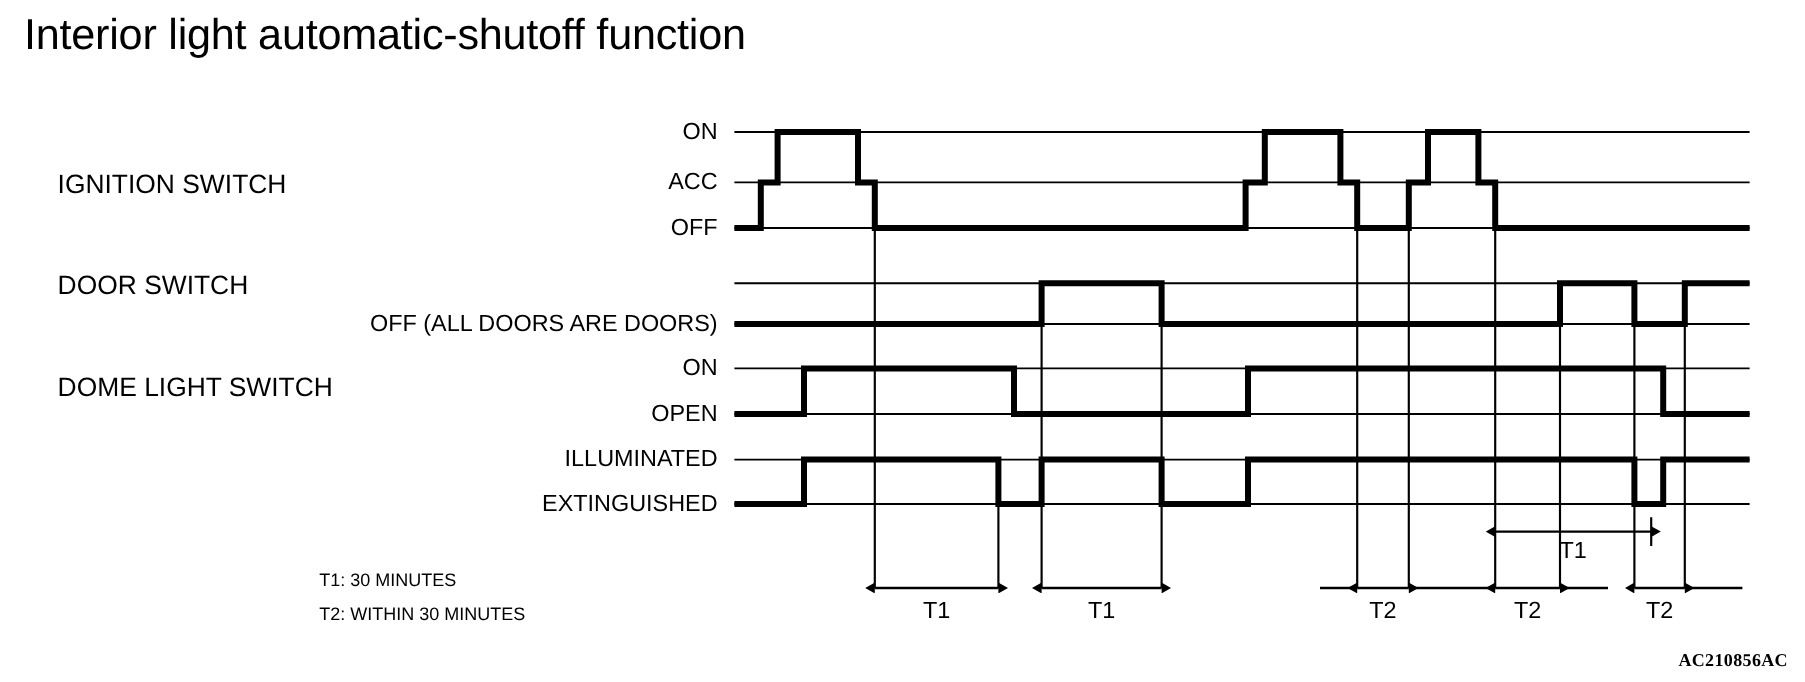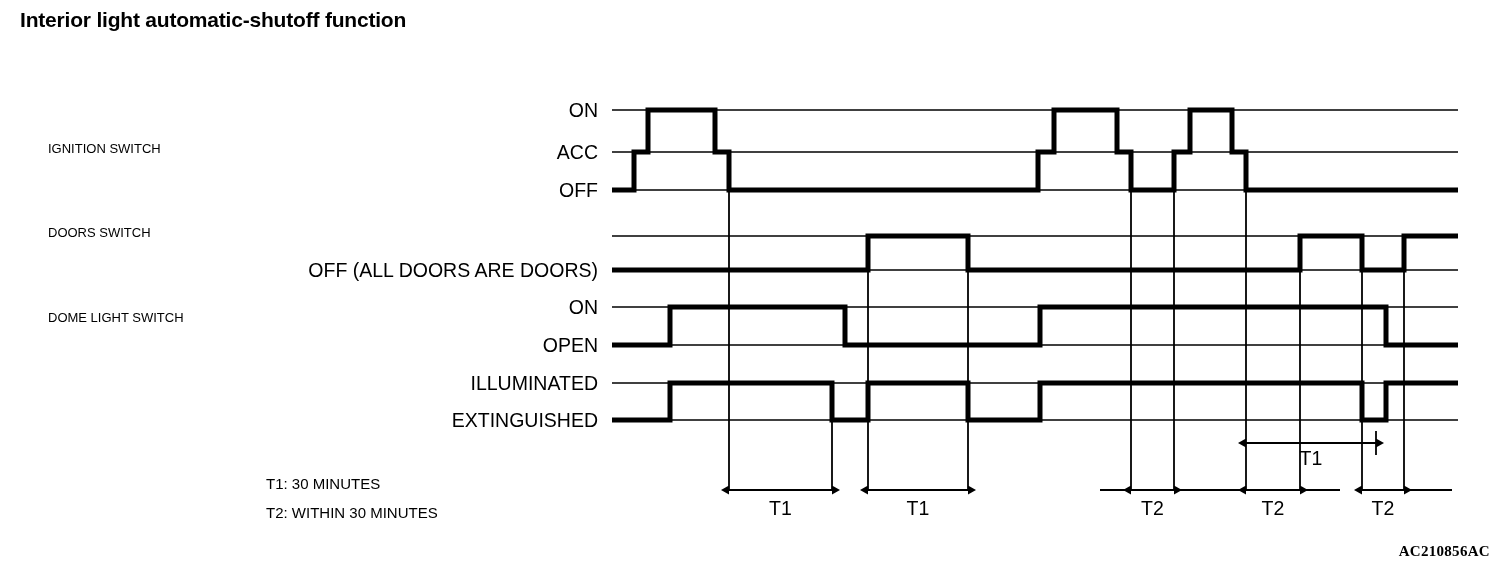--- a/index.html
+++ b/index.html
@@ -1,23 +1,23 @@
 <!DOCTYPE html>
 <html><head>
 <meta charset="utf-8">
 <style>
   html,body{margin:0;padding:0;background:#ffffff;}
   body{width:1504px;height:568px;position:relative;overflow:hidden;
        font-family:"Liberation Sans","DejaVu Sans",sans-serif;color:#000;}
   .page{position:relative;width:1504px;height:568px;}
 
-  .title{position:absolute;left:20px;top:8px;font-size:21px;font-weight:bold;
+  .title{position:absolute;left:20px;top:8px;font-size:36px;font-weight:normal;
          letter-spacing:-0.2px;white-space:nowrap;}
 
-  .rowlabel{position:absolute;font-size:13px;white-space:nowrap;}
+  .rowlabel{position:absolute;font-size:22px;white-space:nowrap;}
   .statelabel{position:absolute;font-size:19.5px;white-space:nowrap;
               text-align:left;transform:translateY(-50%);}
 
   .legend{position:absolute;font-size:15px;white-space:nowrap;}
 
   .code{position:absolute;right:14px;bottom:8px;font-size:15px;font-weight:bold;
         letter-spacing:0.3px;font-family:Liberation Serif, serif;}
 
   svg.diagram{position:absolute;left:0;top:0;width:1504px;height:568px;}
   .thin{stroke:#000;stroke-width:1.6;fill:none;}
@@ -27,21 +27,21 @@
   .dimtext{font-size:19.5px;font-family:"Liberation Sans","DejaVu Sans",sans-serif;fill:#000;}
 </style>
 </head>
 <body>
 
 <div class="page">
 
   <div class="title">Interior light automatic-shutoff function</div>
 
   <div class="rowlabel" style="left:48px;top:141px;">IGNITION SWITCH</div>
-  <div class="rowlabel" style="left:48px;top:225px;">DOORS SWITCH</div>
+  <div class="rowlabel" style="left:48px;top:225px;">DOOR SWITCH</div>
   <div class="rowlabel" style="left:48px;top:310px;">DOME LIGHT SWITCH</div>
 
   <div class="statelabel" style="right:906px;top:110px;">ON</div>
   <div class="statelabel" style="right:906px;top:152px;">ACC</div>
   <div class="statelabel" style="right:906px;top:190px;">OFF</div>
 
   <div class="statelabel" style="right:906px;top:270px;">OFF (ALL DOORS ARE DOORS)</div>
 
   <div class="statelabel" style="right:906px;top:307px;">ON</div>
   <div class="statelabel" style="right:906px;top:345px;">OPEN</div>

